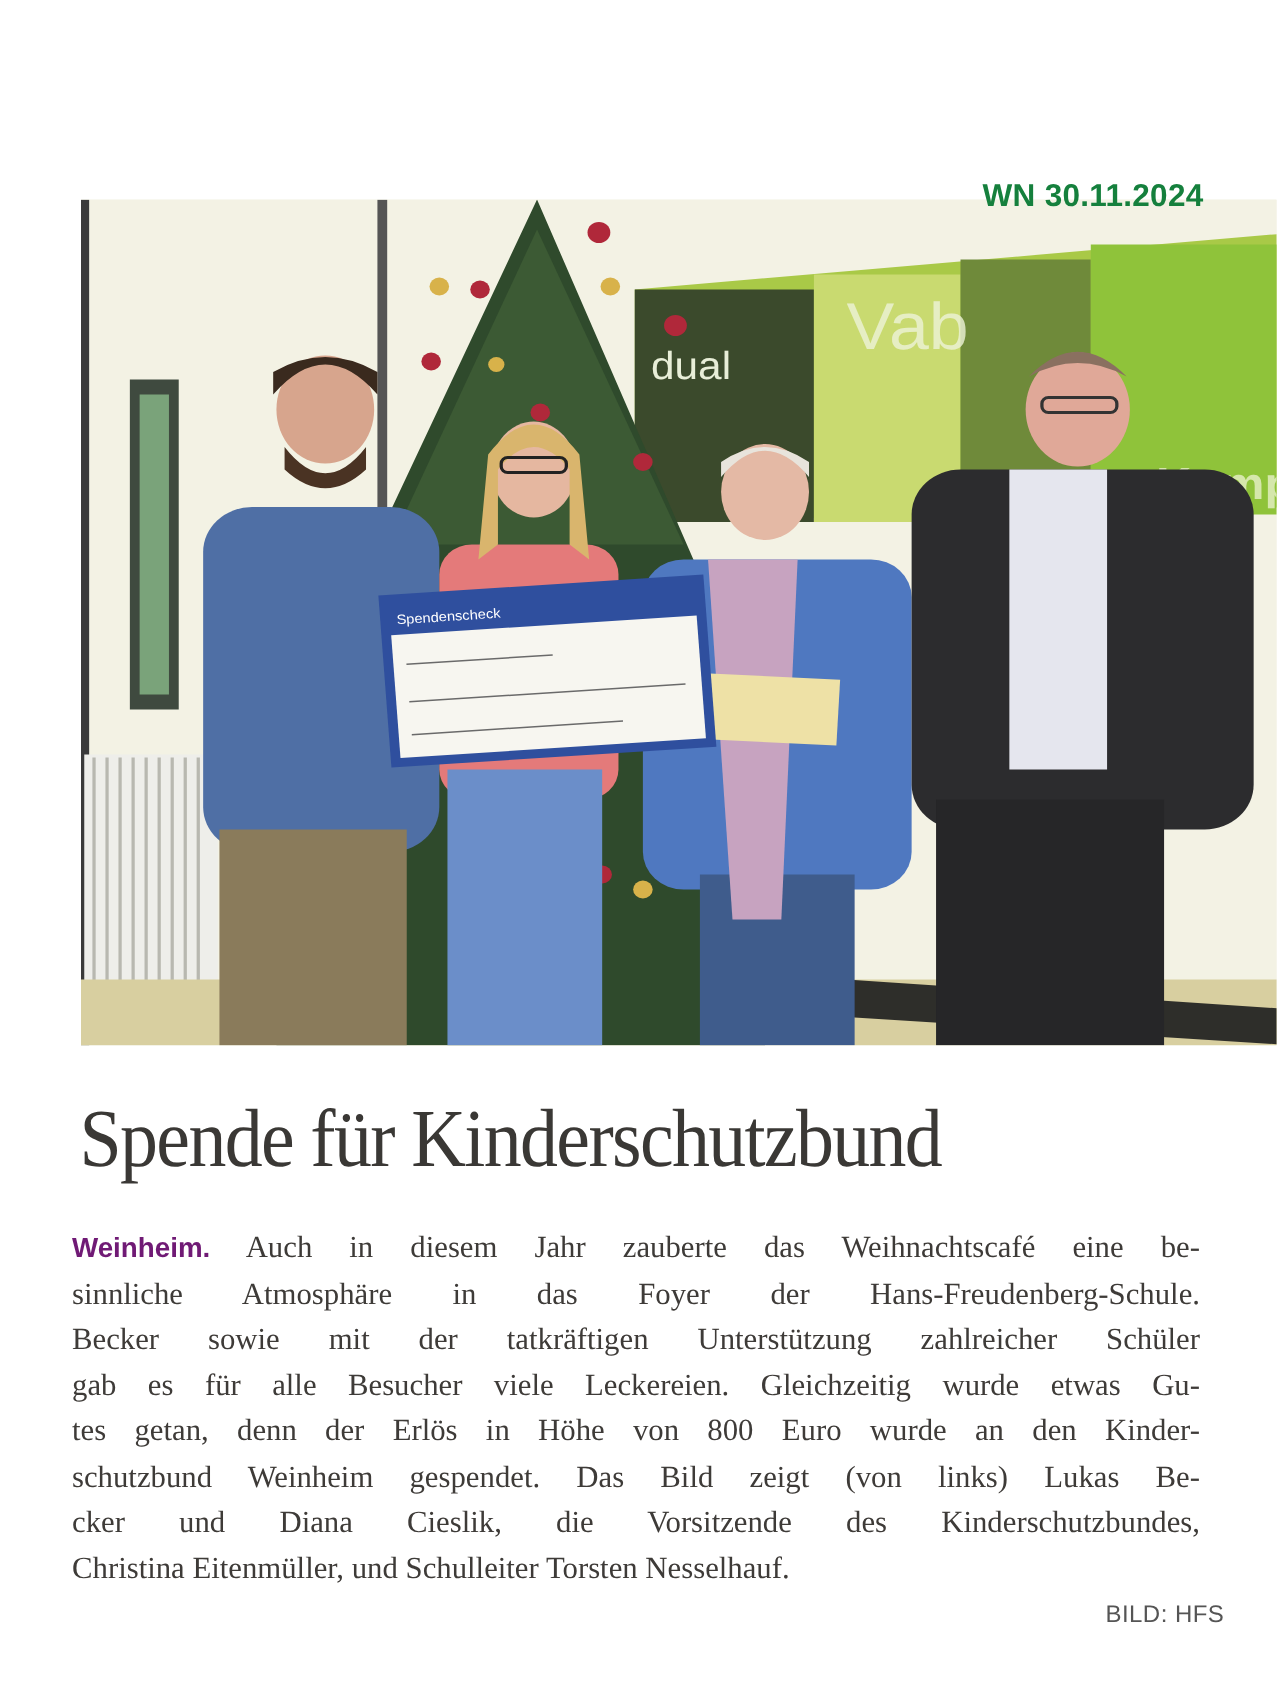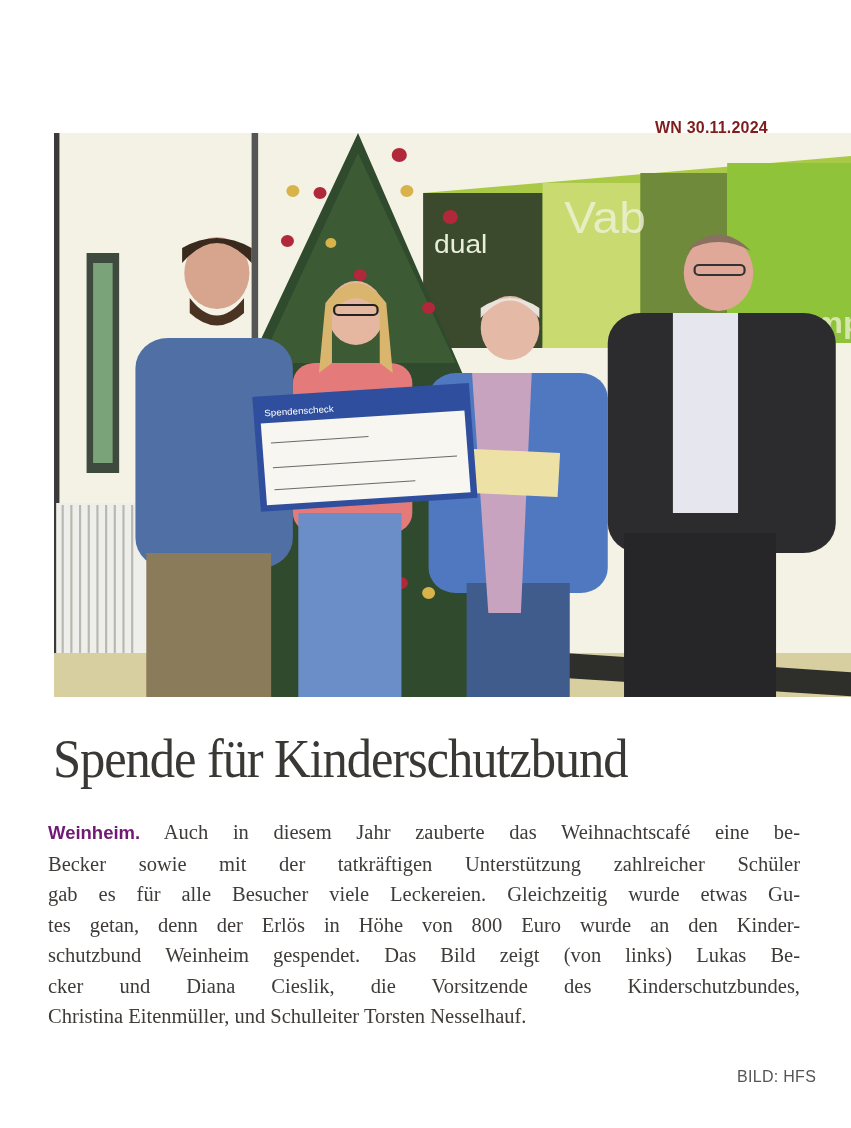--- a/index.html
+++ b/index.html
@@ -1,17 +1,17 @@
 <!DOCTYPE html>
 <html><head>
   <meta charset="utf-8">
   <style>
     html, body { margin: 0; padding: 0; background: #ffffff; }
     body { width: 851px; height: 1128px; position: relative; overflow: hidden; font-family: "Liberation Serif", serif; }
-    .dateline { position: absolute; left: 655px; top: 119px; font-family: "Liberation Sans", sans-serif; font-weight: bold; font-size: 16px; color: #7f1d1d; letter-spacing: 0.2px; z-index: 5; }
+    .dateline { position: absolute; left: 655px; top: 119px; font-family: "Liberation Sans", sans-serif; font-weight: bold; font-size: 21px; color: #15803d; letter-spacing: 0.2px; z-index: 5; }
     .photo { position: absolute; left: 54px; top: 133px; width: 810px; height: 564px; overflow: hidden; background: #f4f3e6; }
     .photo svg { width: 100%; height: 100%; display: block; }
     .headline { position: absolute; left: 53px; top: 724px; width: 760px; font-family: "Liberation Serif", serif; font-size: 55px; line-height: 70px; color: #3a3835; letter-spacing: -1.2px; transform: scaleX(0.92); transform-origin: left top; white-space: nowrap; }
     .body-text { position: absolute; left: 48px; top: 817px; width: 752px; font-family: "Liberation Serif", serif; font-size: 20.5px; line-height: 30.5px; color: #3e3b38; }
     .body-text .line { display: block; text-align: justify; text-align-last: justify; white-space: nowrap; }
     .body-text .line.last { text-align-last: left; }
     .dateline-lead { font-family: "Liberation Sans", sans-serif; font-weight: bold; font-size: 18.5px; color: #701a75; }
     .credit { position: absolute; left: 737px; top: 1068px; font-family: "Liberation Sans", sans-serif; font-size: 16px; color: #555; letter-spacing: 0.3px; }
   </style>
 </head>
@@ -111,20 +111,21 @@
           <line x1="200" y1="352" x2="330" y2="352"></line>
       </g>
     </g>
   </svg>
 </div>
 
 <div class="headline">Spende für Kinderschutzbund</div>
 
 <div class="body-text">
   <span class="line"><span class="dateline-lead">Weinheim.</span><span> Auch in diesem Jahr zauberte das Weihnachtscafé eine be-</span></span>
+  <span class="line">sinnliche Atmosphäre in das Foyer der Hans-Freudenberg-Schule.</span>
   <span class="line">Becker sowie mit der tatkräftigen Unterstützung zahlreicher Schüler</span>
   <span class="line">gab es für alle Besucher viele Leckereien. Gleichzeitig wurde etwas Gu-</span>
   <span class="line">tes getan, denn der Erlös in Höhe von 800 Euro wurde an den Kinder-</span>
   <span class="line">schutzbund Weinheim gespendet. Das Bild zeigt (von links) Lukas Be-</span>
   <span class="line">cker und Diana Cieslik, die Vorsitzende des Kinderschutzbundes,</span>
   <span class="line last">Christina Eitenmüller, und Schulleiter Torsten Nesselhauf.</span>
 </div>
 
 <div class="credit">BILD: HFS</div>
 

